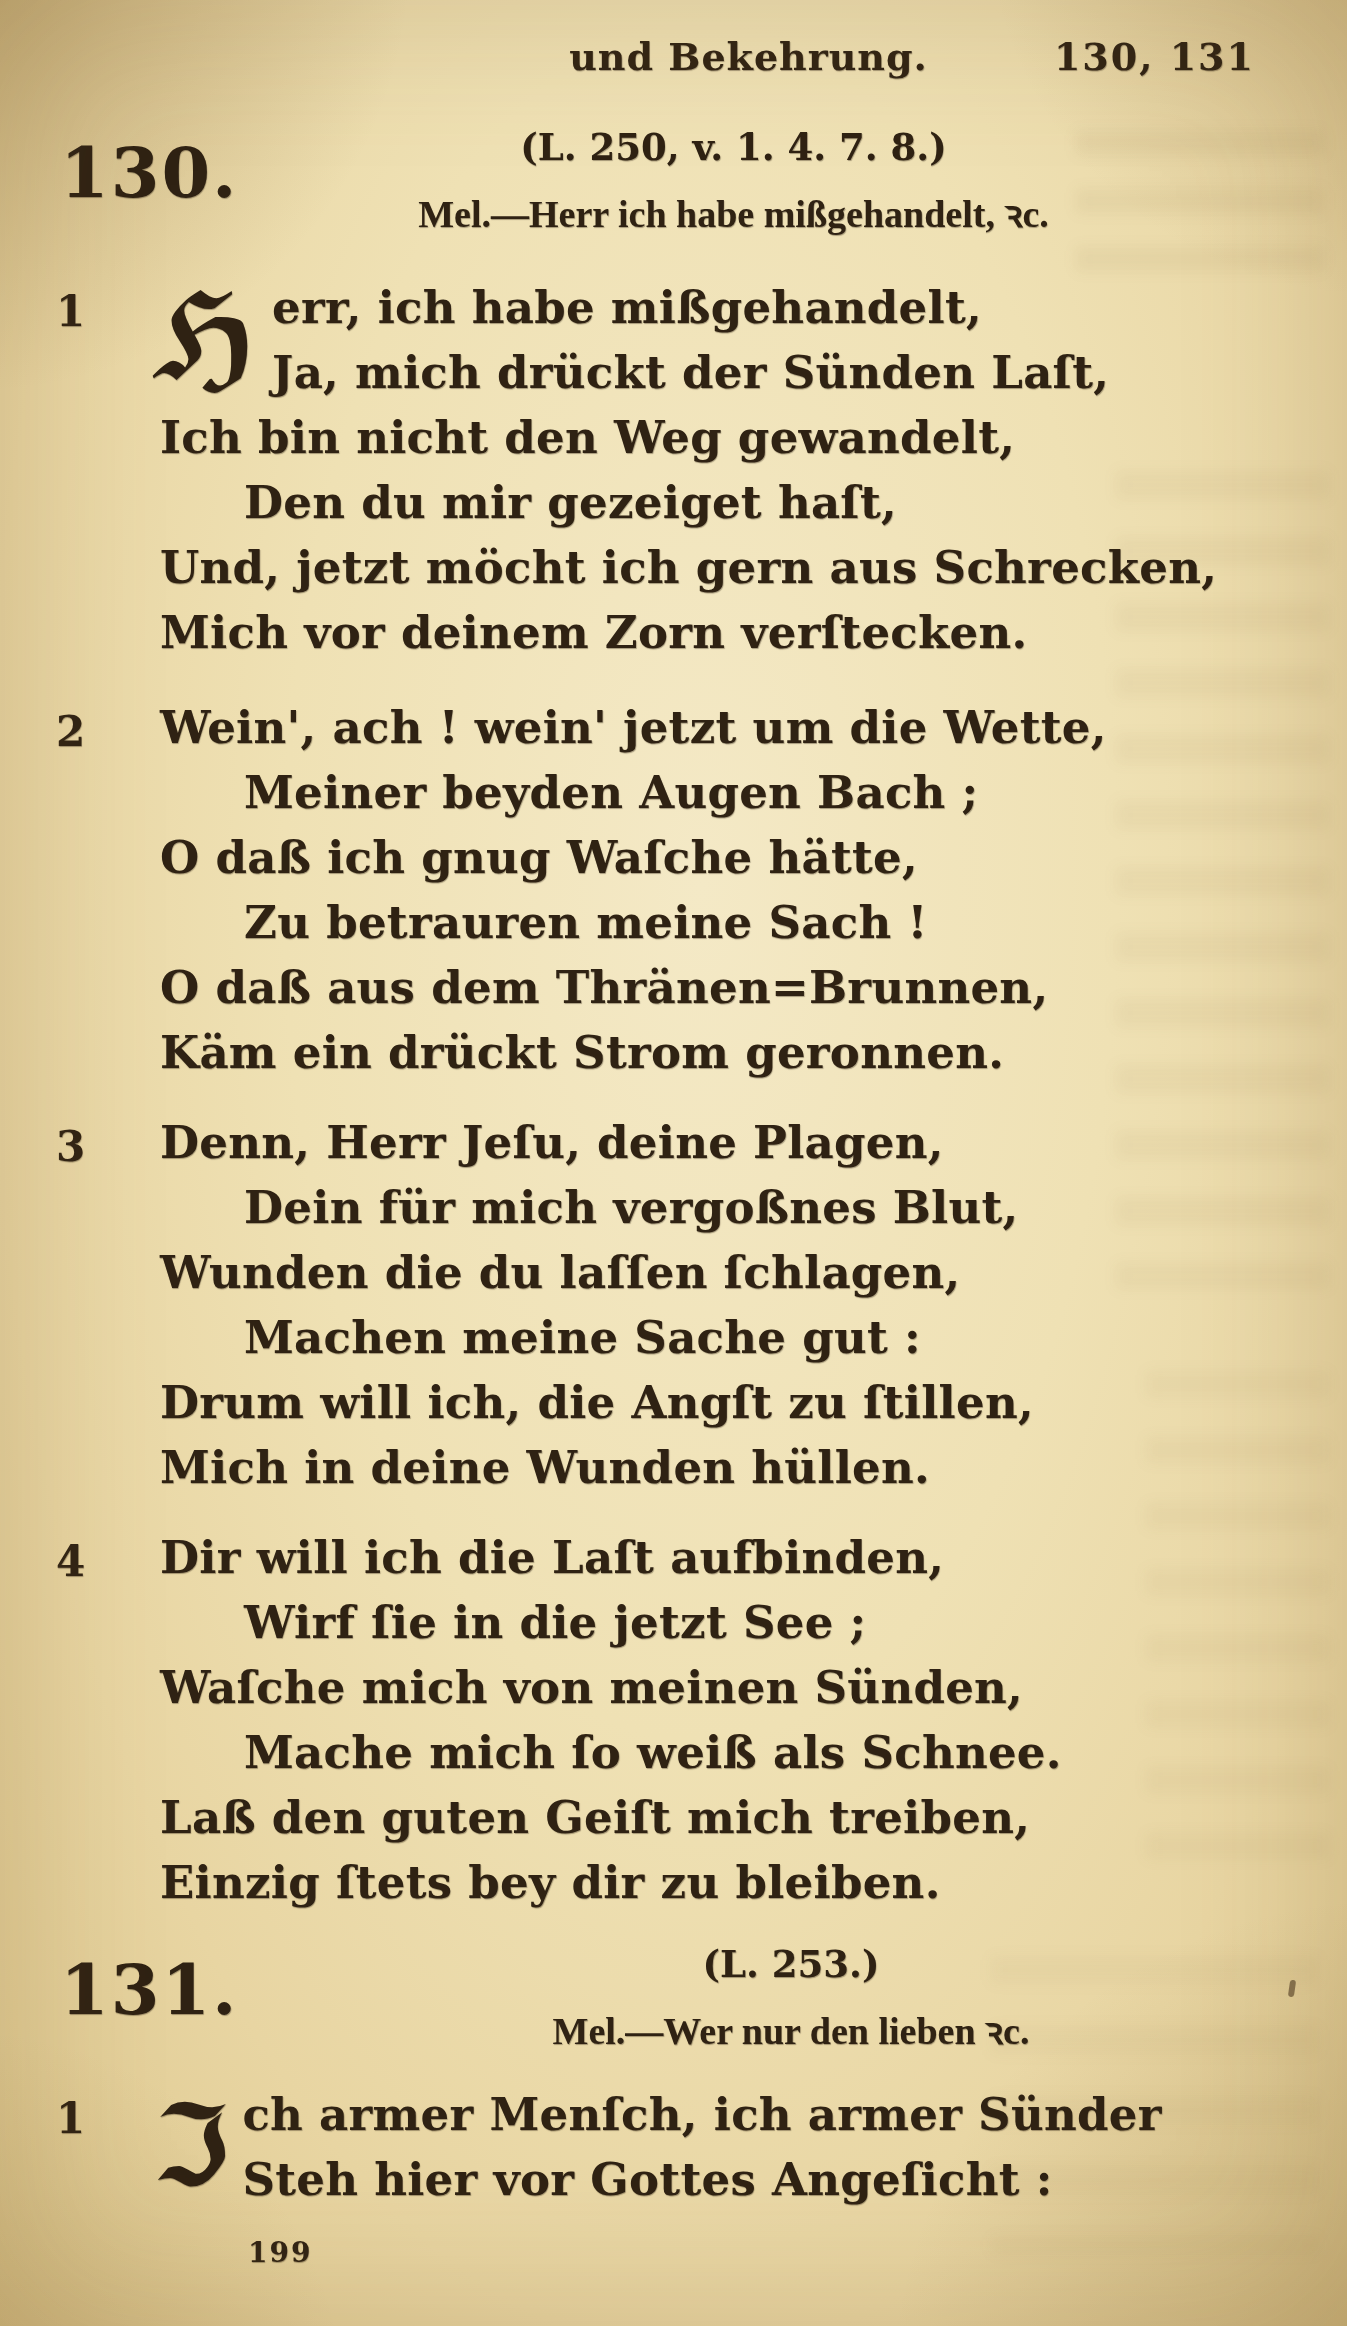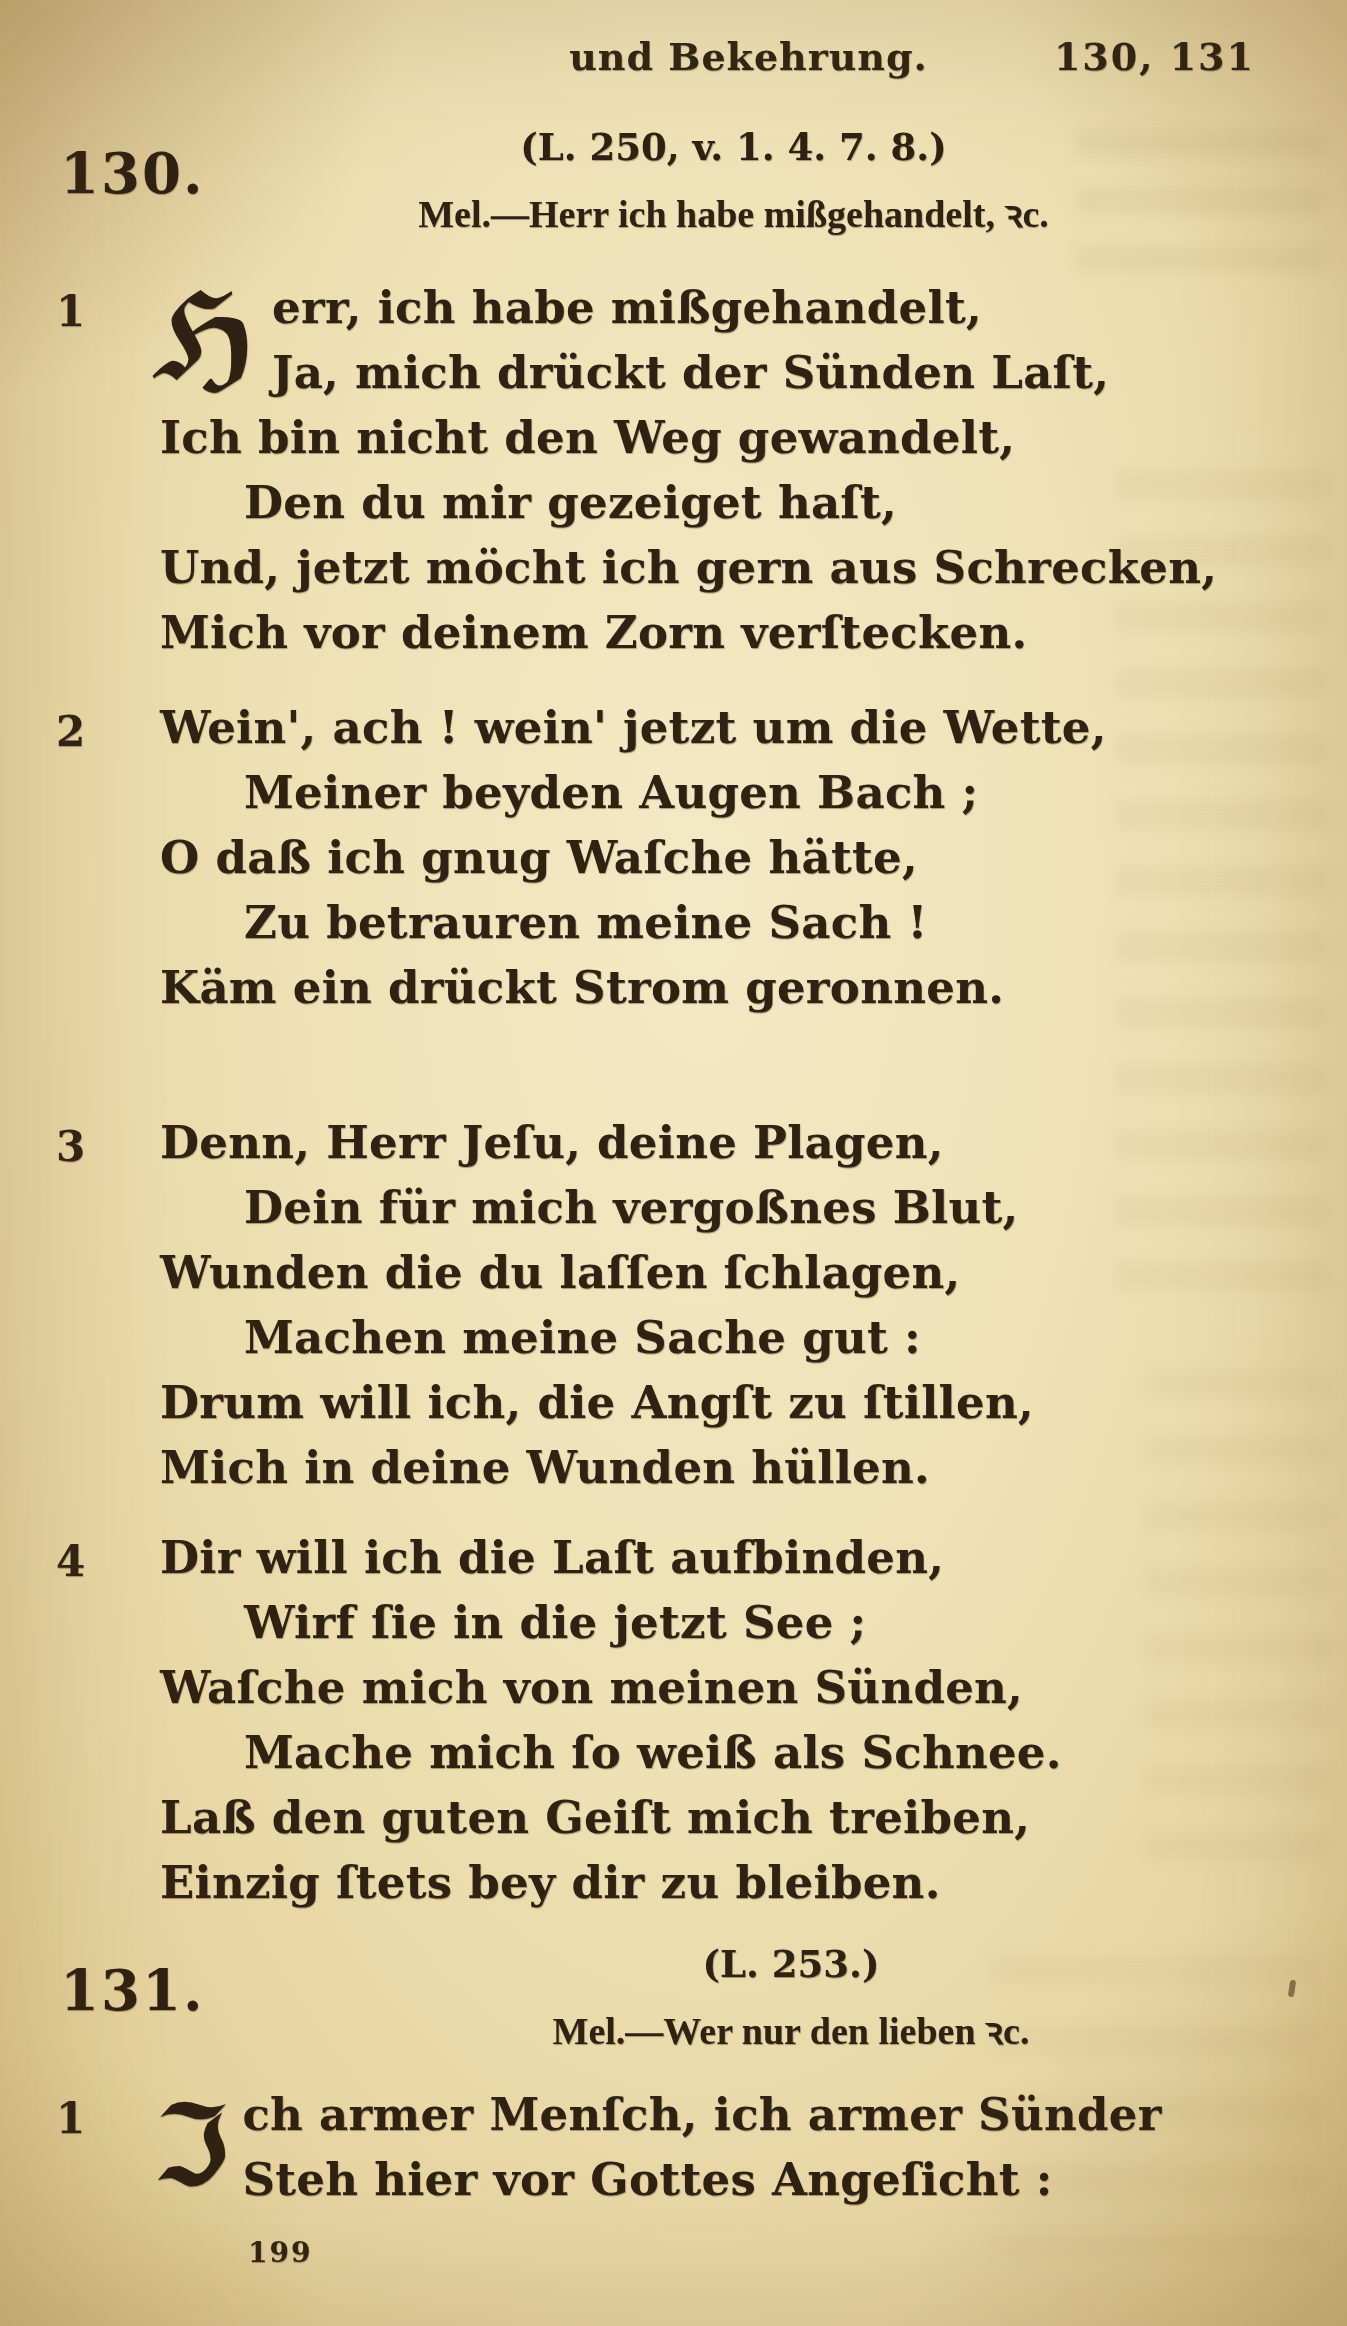--- a/index.html
+++ b/index.html
@@ -34,21 +34,21 @@
   .g3{left:990px;top:1955px;width:330px;height:300px;
       background:repeating-linear-gradient(180deg, rgba(125,95,50,.08) 0 30px, rgba(125,95,50,0) 30px 70px);}
   .speck{position:absolute;right:52px;top:1980px;width:6px;height:17px;border-radius:4px;
       background:rgba(60,40,20,.55);transform:rotate(8deg);}
 
   .running-head{position:absolute;top:34px;left:0;right:0;height:52px;font-size:38px;text-align:center;}
   .running-title{position:absolute;left:calc(50% + 75px);transform:translateX(-50%);letter-spacing:1px;}
   .head-pagenums{position:absolute;right:92px;letter-spacing:2px;}
 
   .hymn-head{position:absolute;left:0;right:0;}
-  .hymn-head .hymn-number{position:absolute;left:60px;top:8px;font-size:56px;line-height:82px;letter-spacing:2px;}
+  .hymn-head .hymn-number{position:absolute;left:60px;top:8px;font-size:70px;line-height:82px;letter-spacing:2px;}
   .hymn-head .ref{text-align:center;font-size:37px;line-height:46px;}
   .hymn-head .mel{text-align:center;font-size:38px;line-height:48px;margin-top:20px;font-family:Liberation Serif, serif;}
   .head-130{top:124px;}
   .head-130 .ref,.head-130 .mel{padding-left:215px;padding-right:95px;}
   .head-131{top:1941px;}
   .head-131 .ref,.head-131 .mel{padding-left:280px;padding-right:45px;}
 
   .verse{position:absolute;left:0;right:55px;padding-left:160px;font-size:45px;line-height:65px;letter-spacing:.3px;}
   .vnum{position:absolute;left:56px;top:4px;font-size:42px;}
   .line{white-space:nowrap;}
@@ -98,20 +98,21 @@
     <div class="line">Und, jetzt möcht ich gern aus Schrecken,</div>
     <div class="line">Mich vor deinem Zorn verſtecken.</div>
   </section>
 
   <section class="verse v130-2">
     <span class="vnum">2</span>
     <div class="line">Wein', ach ! wein' jetzt um die Wette,</div>
     <div class="line ind">Meiner beyden Augen Bach ;</div>
     <div class="line">O daß ich gnug Waſche hätte,</div>
     <div class="line ind">Zu betrauren meine Sach !</div>
+    <div class="line">O daß aus dem Thränen=Brunnen,</div>
     <div class="line">Käm ein drückt Strom geronnen.</div>
   </section>
 
   <section class="verse v130-3">
     <span class="vnum">3</span>
     <div class="line">Denn, Herr Jeſu, deine Plagen,</div>
     <div class="line ind">Dein für mich vergoßnes Blut,</div>
     <div class="line">Wunden die du laſſen ſchlagen,</div>
     <div class="line ind">Machen meine Sache gut :</div>
     <div class="line">Drum will ich, die Angſt zu ſtillen,</div>

